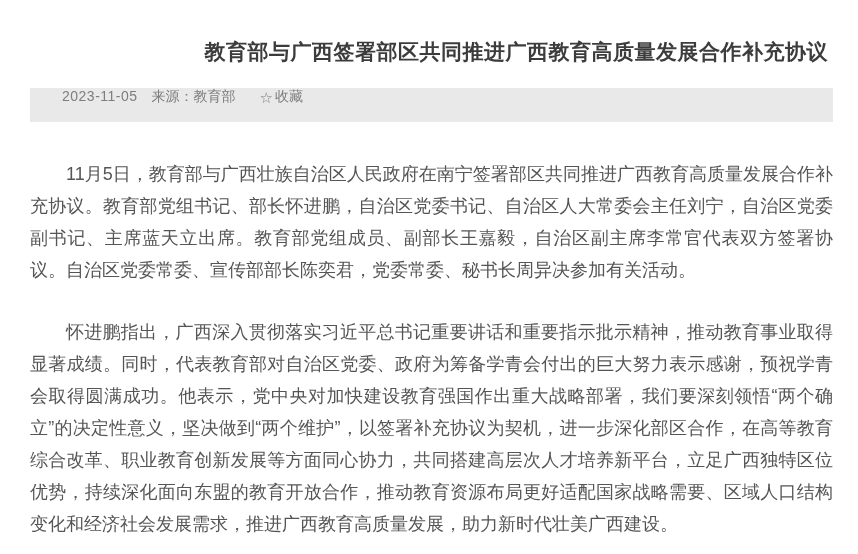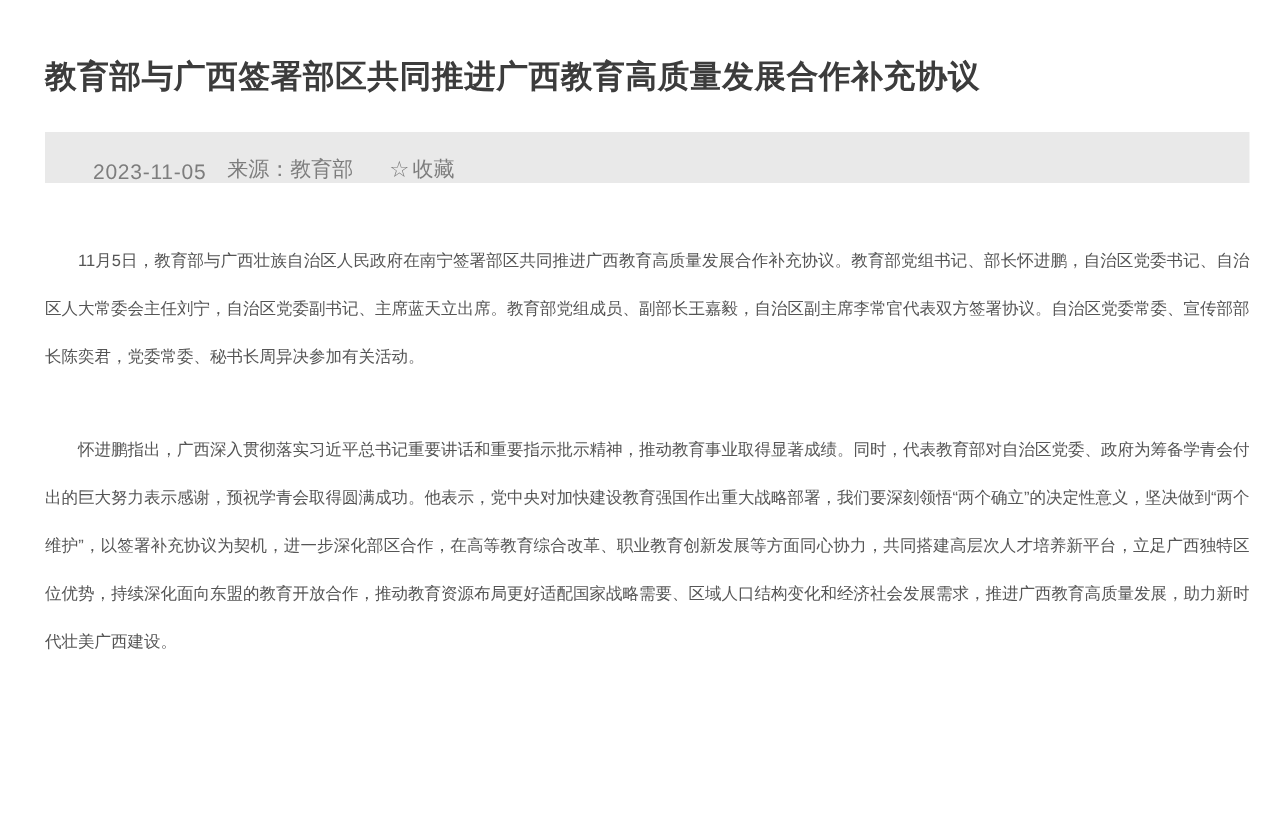--- a/index.html
+++ b/index.html
@@ -15,33 +15,33 @@
   }
   .page {
     width: 858px;
     height: 554px;
     background: #ffffff;
     box-sizing: border-box;
     padding-top: 36px;
   }
   .title {
     margin: 0 30px 0 30px;
-    text-align: left;
+    text-align: right;
     font-size: 21px;
     line-height: 32px;
     font-weight: 700;
     color: #3c3c3c;
     letter-spacing: 0.5px;
   }
   .meta-bar {
     margin: 20px 25px 0 30px;
     height: 34px;
     background: #e9e9e9;
     display: flex;
-    align-items: flex-end;
+    align-items: flex-start;
     padding-left: 32px;
     box-sizing: border-box;
     font-size: 14px;
     color: #7d7d7d;
   }
   .meta-date {
     margin-right: 14px;
     letter-spacing: 0.5px;
   }
   .meta-source {
@@ -54,21 +54,21 @@
     text-decoration: none;
     cursor: pointer;
   }
   .meta-fav .star {
     font-size: 15px;
     margin-right: 2px;
     line-height: 1;
   }
   .article-body {
     margin: 36px 25px 0 30px;
-    font-size: 11px;
+    font-size: 18px;
     line-height: 32px;
     color: #555555;
     text-align: justify;
   }
   .article-body p {
     text-indent: 2em;
     margin: 0 0 30px 0;
   }
   .article-body p:last-child {
     margin-bottom: 16px;

